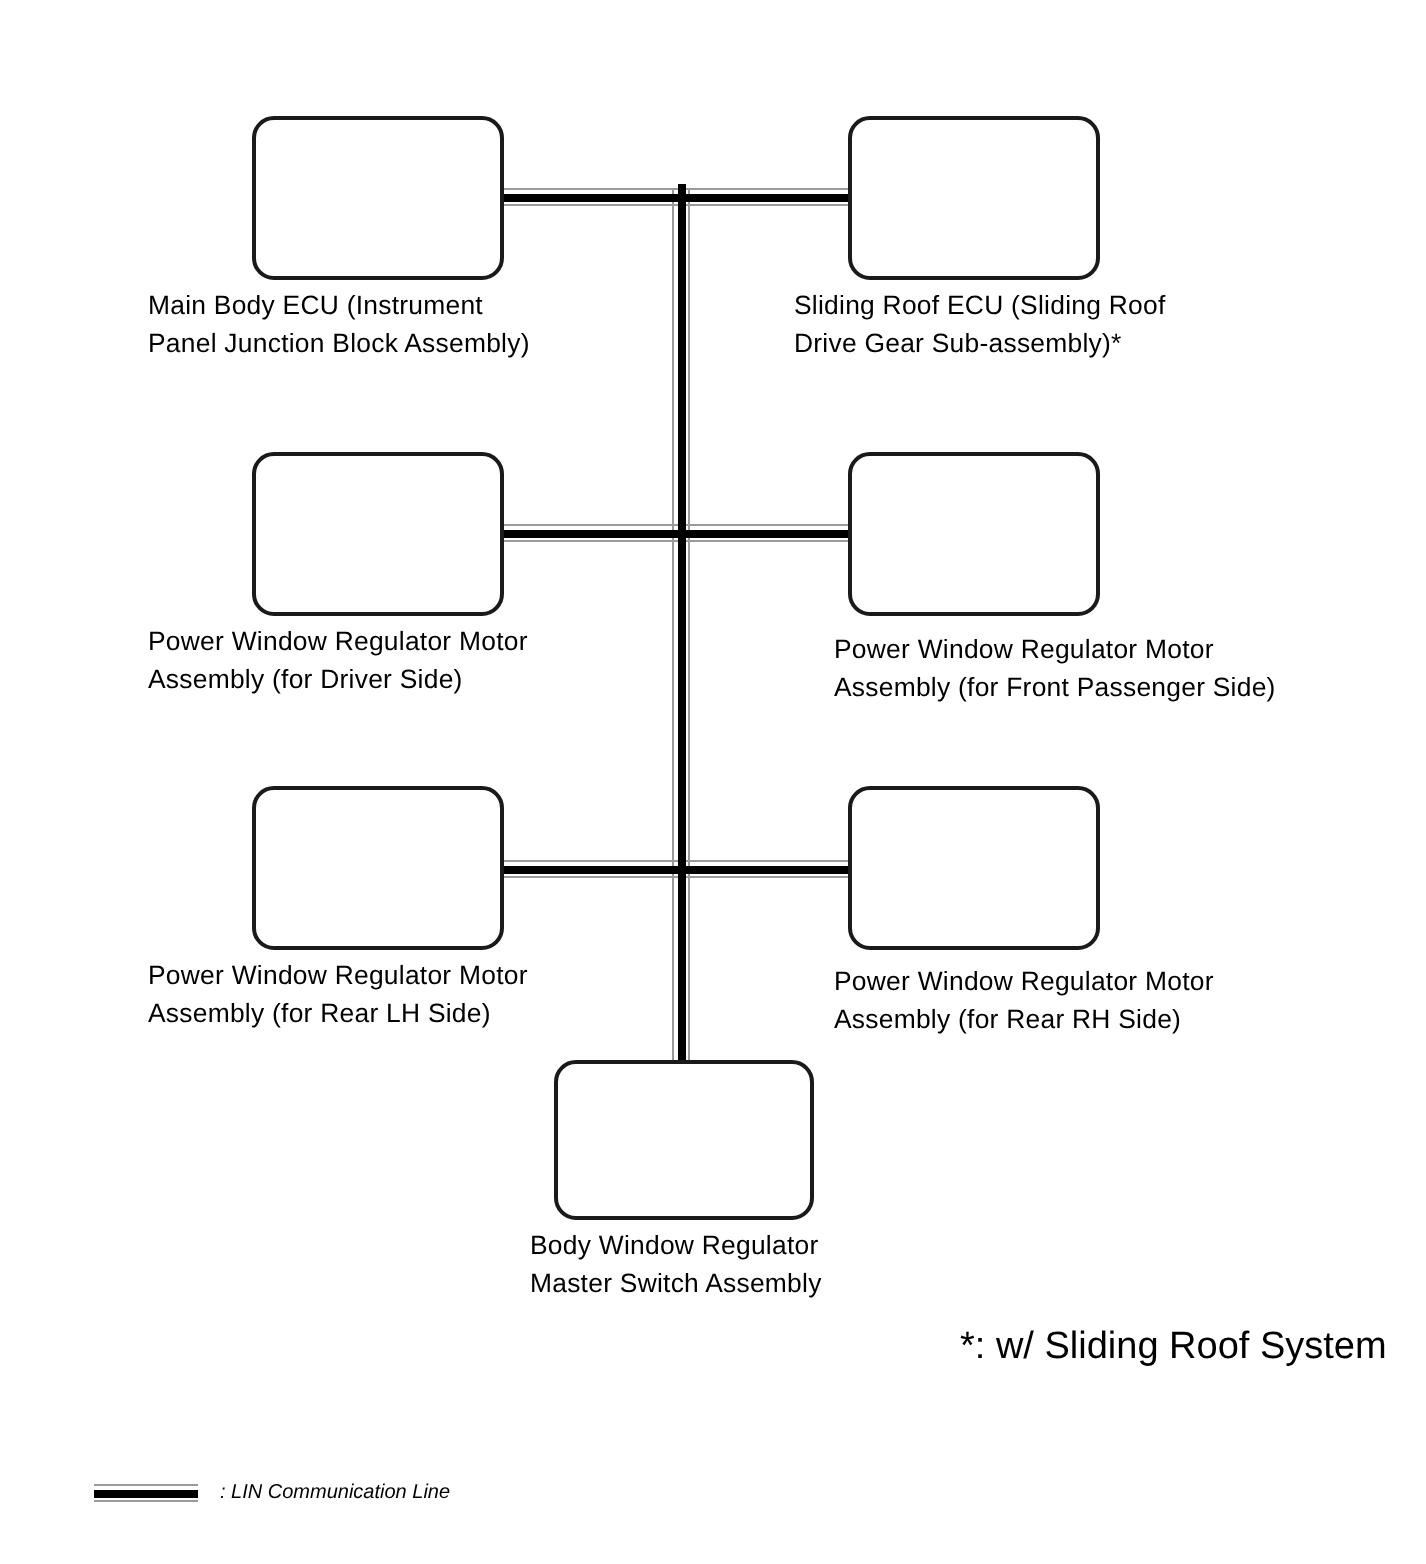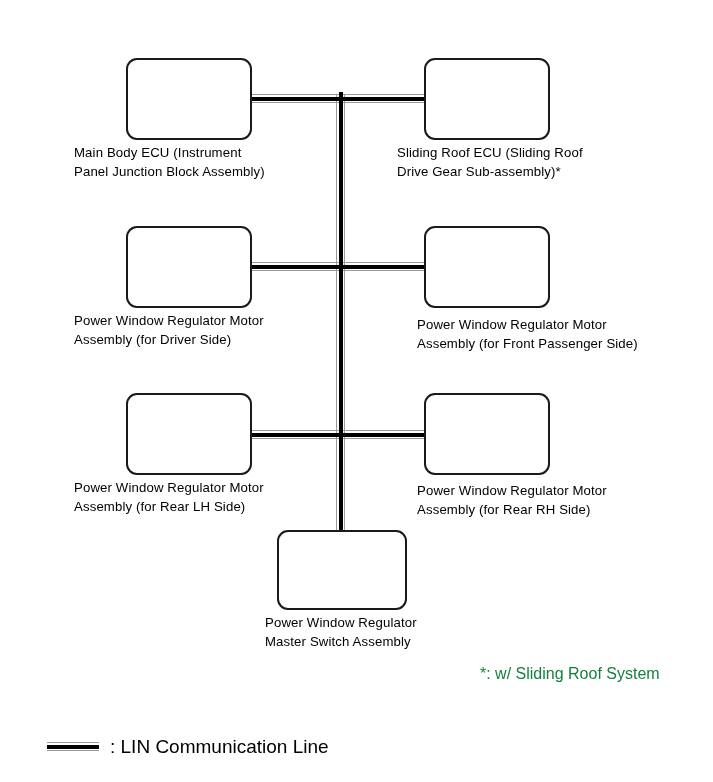--- a/index.html
+++ b/index.html
@@ -95,23 +95,23 @@
   .junction-core-v {
     position: absolute;
     width: 4px;
     background: #000000;
     z-index: 20;
   }
 
   
   .footnote {
     position: absolute;
-    font-size: 16px;
+    font-size: 19px;
     line-height: 19px;
-    color: #15803d;
+    color: #000000;
     z-index: 35;
   }
 
   
   .legend {
     position: absolute;
     display: flex;
     align-items: center;
     z-index: 35;
   }
@@ -128,24 +128,25 @@
     content: "";
     position: absolute;
     left: 0;
     right: 0;
     top: 50%;
     transform: translateY(-50%);
     height: 4px;
     background: #000000;
   }
   .legend-text {
-    font-size: 19px;
+    font-size: 10px;
     line-height: 19px;
     margin-left: 11px;
     white-space: nowrap;
+    font-style: italic;
   }
 </style>
 </head>
 <body>
 
 <div id="canvas">
 
   <div class="bus-h" style="left:250px; top:94px; width:176px;"></div>
 
   <div class="bus-h" style="left:250px; top:262px; width:176px;"></div>
@@ -181,21 +182,21 @@
 
   <div class="node-label" style="left:417px; top:315px;">Power Window Regulator Motor
 Assembly (for Front Passenger Side)</div>
 
   <div class="node-label" style="left:74px; top:478px;">Power Window Regulator Motor
 Assembly (for Rear LH Side)</div>
 
   <div class="node-label" style="left:417px; top:481px;">Power Window Regulator Motor
 Assembly (for Rear RH Side)</div>
 
-  <div class="node-label" style="left:265px; top:613px;">Power Window Regulator
+  <div class="node-label" style="left:265px; top:613px;">Body Window Regulator
 Master Switch Assembly</div>
 
   <div class="footnote" style="left:480px; top:664px;">*: w/ Sliding Roof System</div>
 
   <div class="legend" style="left:47px; top:737px;">
     <div class="legend-swatch"></div>
     <div class="legend-text">: LIN Communication Line</div>
   </div>
 
 </div>

